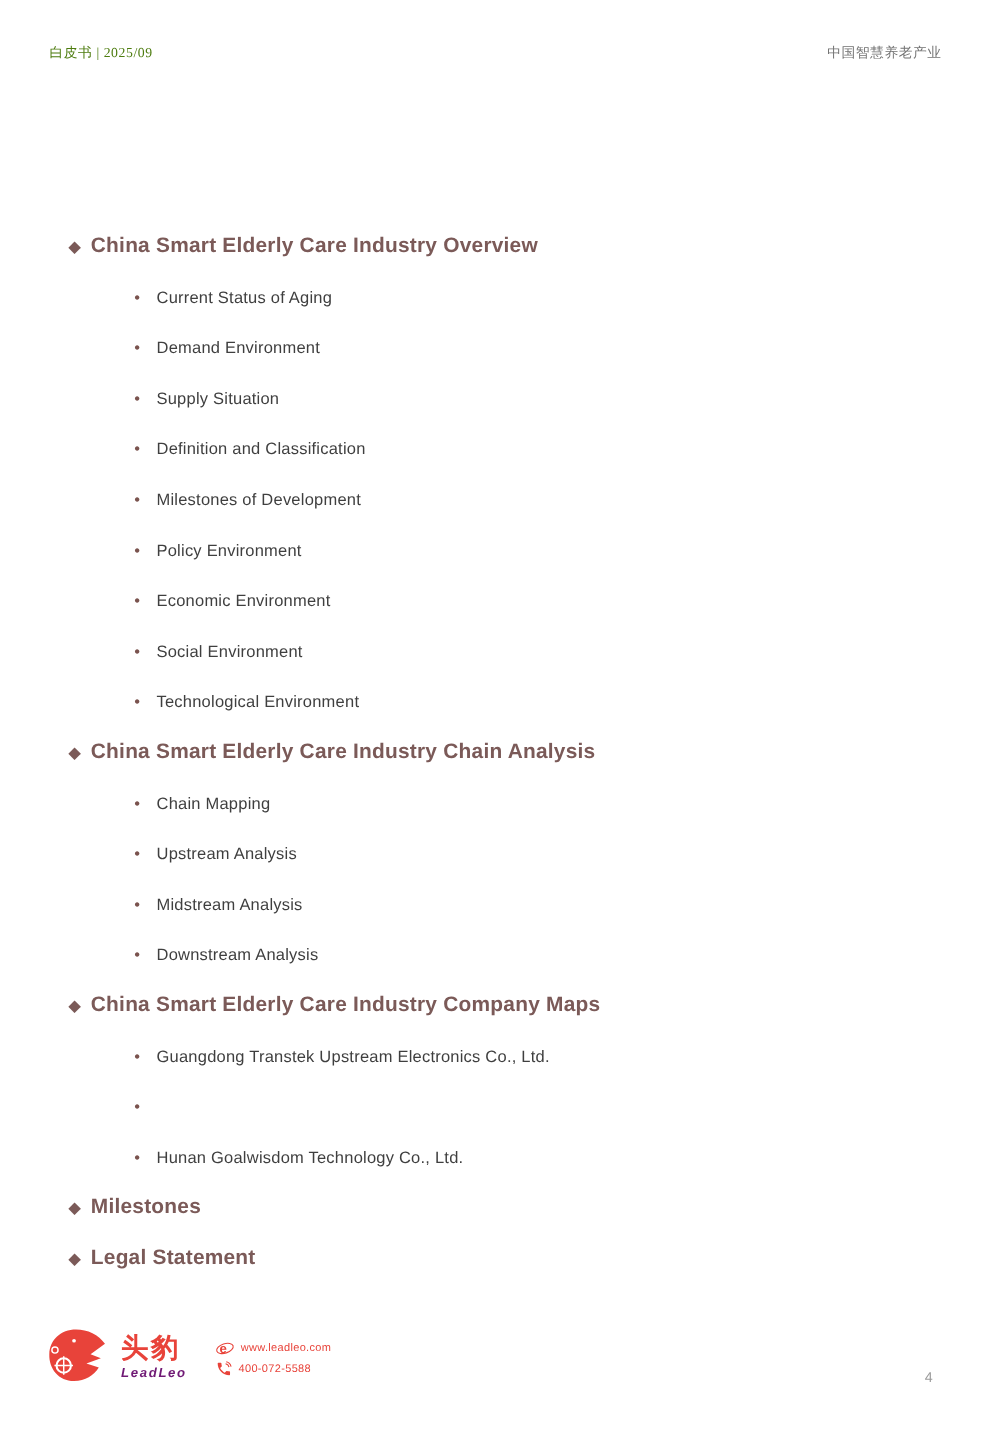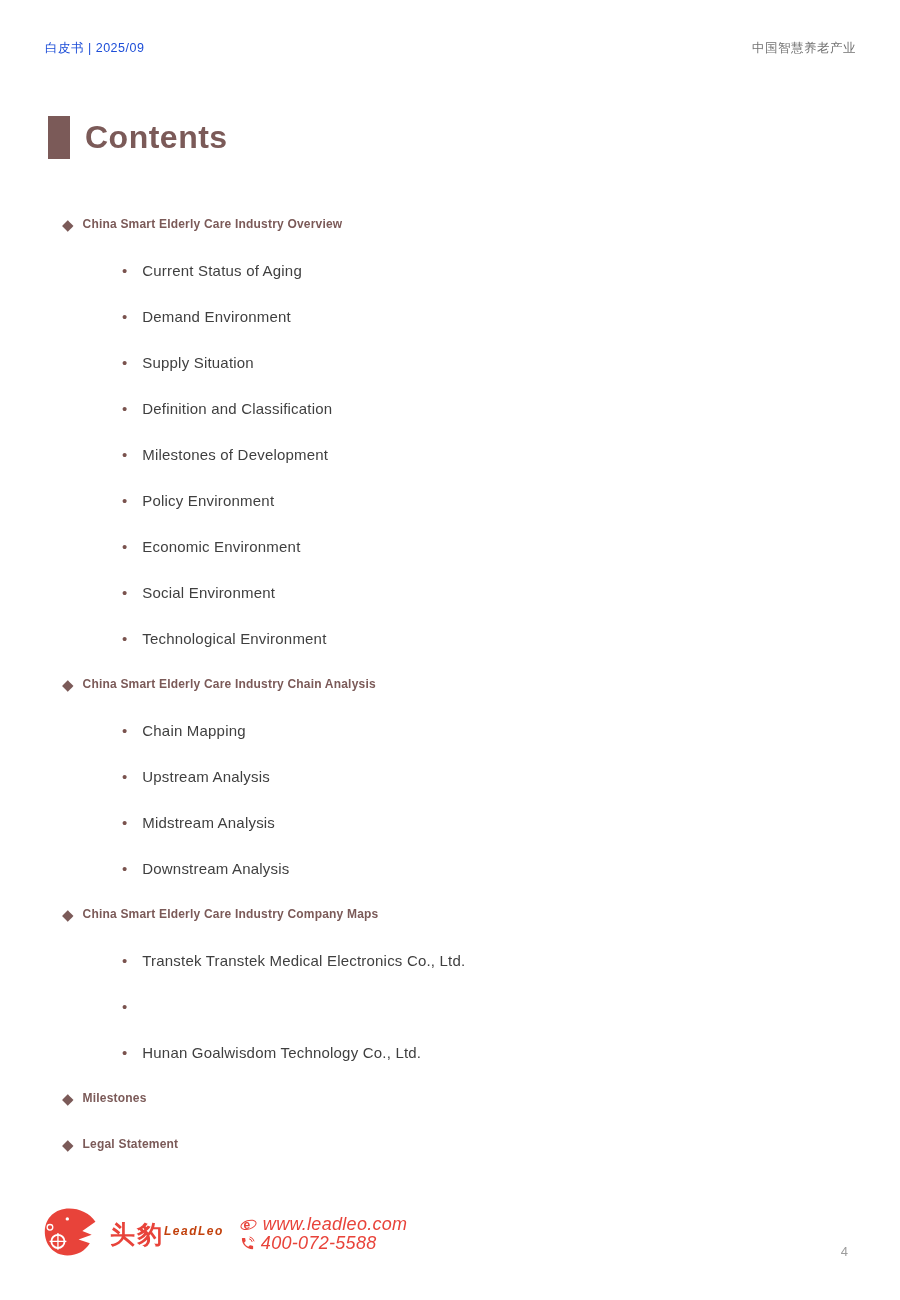--- a/index.html
+++ b/index.html
@@ -9,90 +9,86 @@
     background:#ffffff;
     font-family:"Liberation Sans", sans-serif;
     overflow:hidden;
   }
   
   .header{
     position:absolute;top:40px;left:45px;right:44px;
     display:flex;justify-content:space-between;align-items:center;
     font-size:12.5px;letter-spacing:0.5px;
   }
-  .header-left{color:#1d4ed8;}
+  .header-left{color:#4d7c0f;font-family:Liberation Serif, serif;}
   .header-right{color:#737373;}
   
   .title-row{
     position:absolute;top:116px;left:48px;
     display:flex;align-items:center;
   }
   .title-bar{width:22px;height:43px;background:#7b5a58;margin-right:15px;}
   .title-text{
     font-size:32px;font-weight:bold;color:#7b5a58;letter-spacing:0.5px;
   }
   
   .toc{position:absolute;top:201px;left:0;width:900px;}
   .toc-section{
     height:46px;display:flex;align-items:center;
     padding-left:62px;box-sizing:border-box;
   }
   .diamond{
     color:#7b5a58;font-size:15px;margin-right:9px;line-height:1;
   }
   .section-label{
-    color:#7b5a58;font-size:12px;font-weight:bold;letter-spacing:0.2px;
+    color:#7b5a58;font-size:19px;font-weight:bold;letter-spacing:0.2px;
   }
   .toc-item{
     height:46px;display:flex;align-items:center;
     padding-left:122px;box-sizing:border-box;
   }
   .bullet{
     color:#7a534e;font-size:15px;margin-right:15px;line-height:1;
   }
   .item-label{
     color:#3f3f3f;font-size:15px;letter-spacing:0.2px;text-align:right;
   }
   
   .footer-logo{
     position:absolute;left:42px;top:1207px;
     display:flex;align-items:center;
   }
   .leopard{margin-right:8px;}
-  .logo-texts{display:flex;flex-direction:row;justify-content:center;margin-right:16px;}
+  .logo-texts{display:flex;flex-direction:column;justify-content:center;margin-right:26px;}
   .logo-cn{
     color:#e8433a;font-weight:bold;font-size:25px;line-height:1.0;letter-spacing:2px;
   }
   .logo-en{
-    color:#c2410c;font-weight:bold;font-style:italic;font-size:12px;
+    color:#701a75;font-weight:bold;font-style:italic;font-size:12px;
     letter-spacing:1.5px;margin-top:2px;
   }
   .contact-col{display:flex;flex-direction:column;justify-content:center;}
   .contact-row{display:flex;align-items:center;height:19px;}
   .contact-row .cicon{margin-right:6px;display:flex;align-items:center;}
-  .contact-text{color:#e8433a;font-size:18px;letter-spacing:0.3px;font-style:italic;}
+  .contact-text{color:#e8433a;font-size:10px;letter-spacing:0.3px;}
   .page-number{
     position:absolute;right:52px;top:1244px;
     color:#9c9c9c;font-size:13px;
   }
 </style>
 </head>
 <body>
 
 <div class="page">
 
   <div class="header">
     <span class="header-left">白皮书 | 2025/09</span>
     <span class="header-right">中国智慧养老产业</span>
   </div>
 
-  <div class="title-row">
-    <div class="title-bar"></div>
-    <div class="title-text">Contents</div>
-  </div>
 
   <div class="toc">
       <div class="toc-section">
         <span class="diamond">◆</span>
         <span class="section-label">China Smart Elderly Care Industry Overview</span>
       </div>
       <div class="toc-item">
         <span class="bullet">•</span>
         <span class="item-label">Current Status of Aging</span>
       </div>
@@ -147,21 +143,21 @@
       <div class="toc-item">
         <span class="bullet">•</span>
         <span class="item-label">Downstream Analysis</span>
       </div>
       <div class="toc-section">
         <span class="diamond">◆</span>
         <span class="section-label">China Smart Elderly Care Industry Company Maps</span>
       </div>
       <div class="toc-item">
         <span class="bullet">•</span>
-        <span class="item-label">Transtek Transtek Medical Electronics Co., Ltd.</span>
+        <span class="item-label">Guangdong Transtek Upstream Electronics Co., Ltd.</span>
       </div>
       <div class="toc-item">
         <span class="bullet">•</span>
       </div>
       <div class="toc-item">
         <span class="bullet">•</span>
         <span class="item-label">Hunan Goalwisdom Technology Co., Ltd.</span>
       </div>
       <div class="toc-section">
         <span class="diamond">◆</span>

